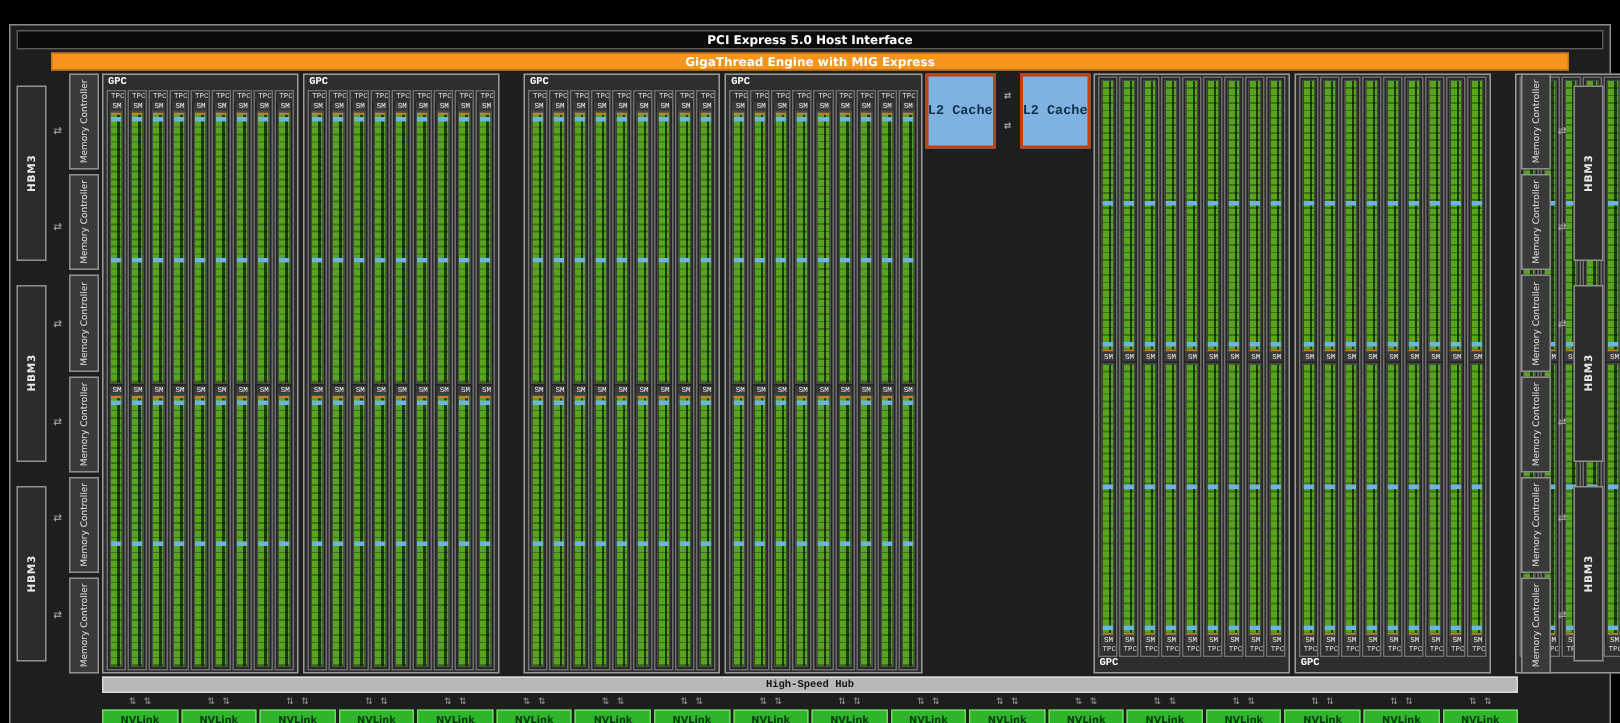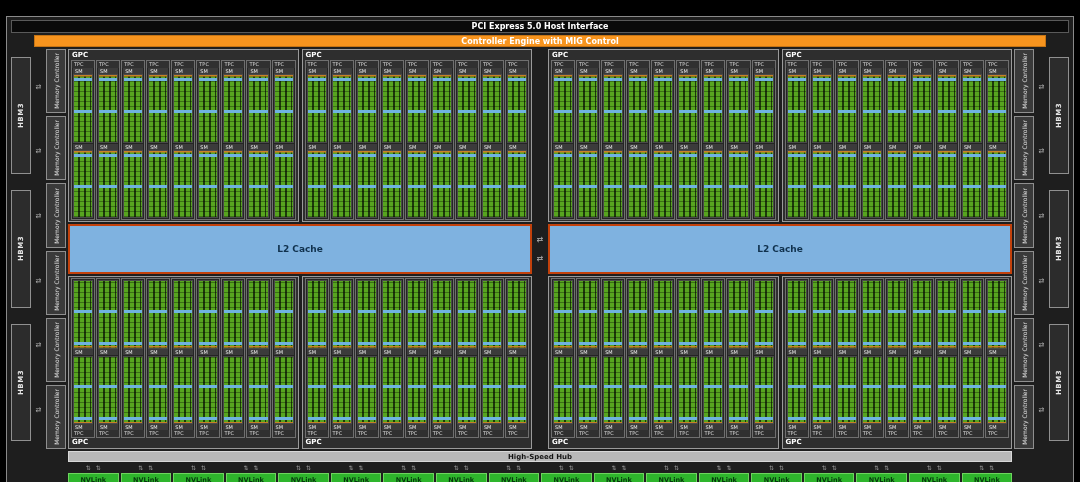--- a/index.html
+++ b/index.html
@@ -16,21 +16,21 @@
   .hbm-col{width:20px;display:flex;flex-direction:column;gap:16px;padding:8px 0;}
   .hbm{flex:1;background:#2c2c2c;border:1px solid #909090;display:flex;align-items:center;justify-content:center;overflow:hidden;}
   .vtext{writing-mode:vertical-rl;transform:rotate(180deg);white-space:nowrap;}
   .hbm .vtext{font-size:7px;font-weight:bold;color:#e8e8e8;letter-spacing:.5px;}
   .arr-col{width:11px;display:flex;flex-direction:column;padding:6px 0;}
   .arrcell{flex:1;display:flex;flex-direction:column;justify-content:space-around;align-items:center;
            color:#b0b0b0;font-size:7px;line-height:7px;}
   .mc-col{width:20px;display:flex;flex-direction:column;gap:3px;}
   .mc{flex:1;background:#3a3a3a;border:1px solid #8f8f8f;display:flex;align-items:center;justify-content:center;overflow:hidden;}
   .mc .vtext{font-size:6px;color:#e0e0e0;}
-  .center{flex:1;display:flex;flex-direction:column;gap:2px;min-width:0;}
+  .center{flex:1;display:flex;gap:2px;min-width:0;font-family:Liberation Mono, monospace;}
   .gpc-row{flex:1;display:flex;gap:3px;min-height:0;}
   .gpc-row .gpc:nth-child(2){margin-right:13px;}
   .gpc{flex:1;background:#2e2e2e;border:1px solid #9a9a9a;display:flex;flex-direction:column;
        padding:1px 2px;min-width:0;overflow:hidden;}
   .gpc.bottom{flex-direction:column-reverse;}
   .gpc-label{height:9px;line-height:9px;font-size:7px;font-weight:bold;color:#fff;padding-left:1px;flex:none;}
   .tpc-strip{flex:1;display:flex;gap:1px;min-height:0;}
   .tpc{flex:1;display:flex;flex-direction:column;border:1px solid #6f6f6f;background:#242424;min-width:0;overflow:hidden;}
   .gpc.bottom .tpc{flex-direction:column-reverse;}
   .tpc-label{height:7px;line-height:7px;font-size:5px;color:#ddd;padding-left:2px;background:#303030;flex:none;}
@@ -46,33 +46,33 @@
       repeating-linear-gradient(90deg, var(--sm-green,#57A51F) 0 4.2px, #1d3a0a 4.2px 5.8px);
     background-size:100% 1.5px,100% 3px,100% 3px,100% 100%,100% 100%;
     background-position:0 0,0 3px,0 55%,0 0,0 0;
     background-repeat:no-repeat,no-repeat,no-repeat,repeat,repeat;}
   .gpc.bottom .sm-body{background-position:0 100%,0 calc(100% - 3px),0 45%,0 0,0 0;}
   .l2-row{height:50px;display:flex;gap:2px;flex:none;}
   .l2{flex:1;background:var(--l2-blue,#7FB2E0);border:2px solid #c2410c;color:#10314d;
       font-size:9px;font-weight:bold;display:flex;align-items:center;justify-content:center;}
   .l2-mid{width:12px;display:flex;flex-direction:column;justify-content:space-evenly;align-items:center;
           color:#b8b8b8;font-size:8px;}
-  .hub{height:11px;margin:0 57px;background:var(--hub-gray,#B8B8B8);border:1px solid #d8d8d8;color:#141414;font-size:7px;}
+  .hub{height:11px;margin:0 57px;background:var(--hub-gray,#B8B8B8);border:1px solid #d8d8d8;color:#141414;font-size:7px;font-family:Liberation Mono, monospace;}
   .nv-arrows{height:7px;margin:0 57px;display:flex;gap:2px;flex:none;}
   .nv-arrcell{flex:1;display:flex;justify-content:center;gap:5px;color:#9a9a9a;font-size:6px;line-height:7px;}
   .nvlink-row{height:13px;margin:0 57px;display:flex;gap:2px;flex:none;justify-content:space-between;}
   .nvlink{flex:1;background:var(--nvlink-green,#2EB52C);border:1px solid #6ed45e;color:#06380d;
           font-size:6.5px;font-weight:bold;display:flex;align-items:center;justify-content:center;overflow:hidden;}
 </style>
 </head>
 <body>
 
 <div class="chip">
   <div class="bar pcie">PCI Express 5.0 Host Interface</div>
-  <div class="bar giga">Controller Engine with MIG Control</div>
+  <div class="bar giga">GigaThread Engine with MIG Express</div>
 
   <div class="main">
     <div class="side">
       <div class="hbm-col">
           <div class="hbm">
             <span class="vtext">HBM3</span>
           </div>
           <div class="hbm">
             <span class="vtext">HBM3</span>
           </div>

